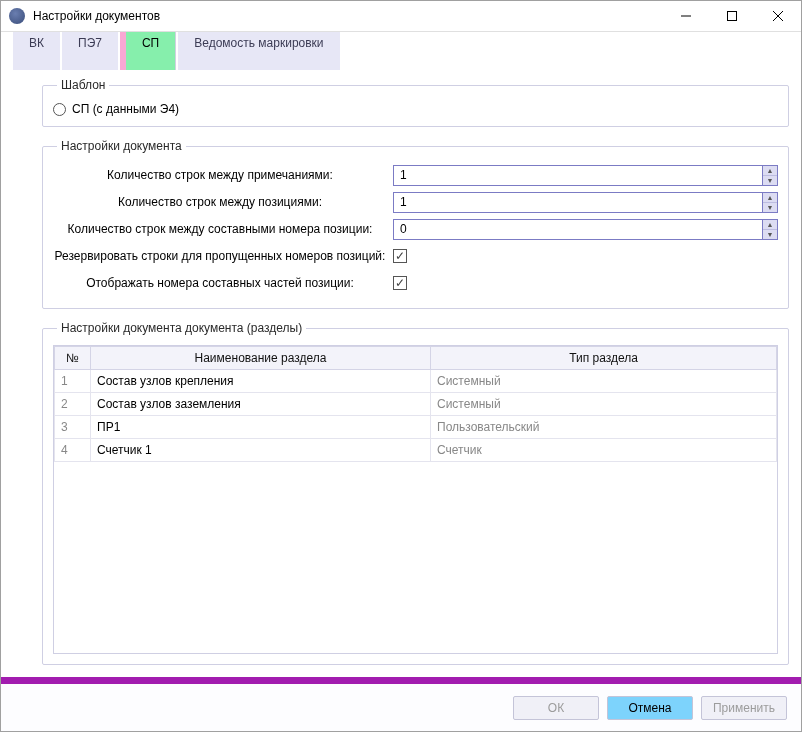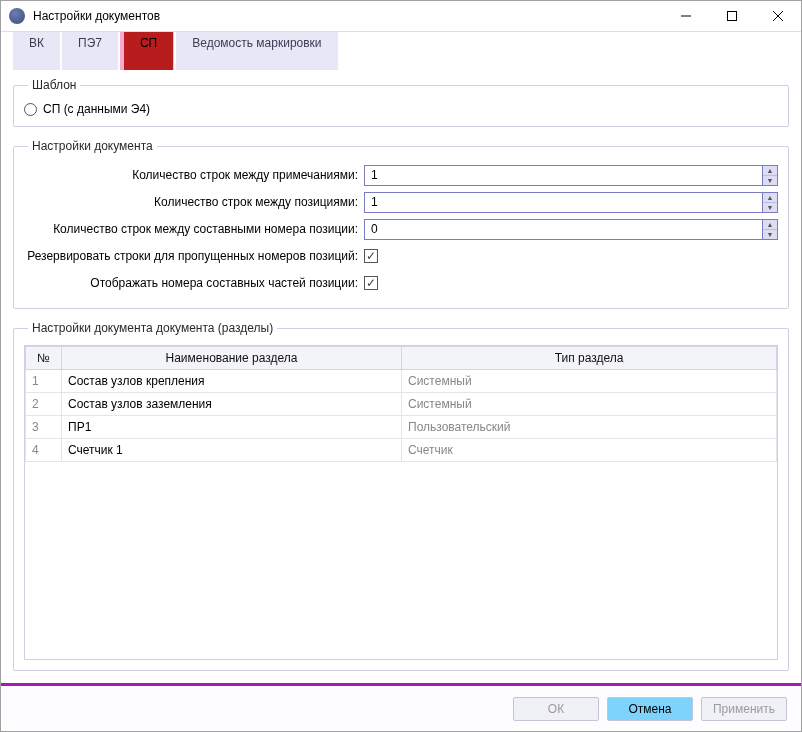--- a/index.html
+++ b/index.html
@@ -66,33 +66,34 @@
     .tab {
       padding: 20px 16px;
       background: #e7e7f6;
       color: #3c3c55;
       font-size: 12px;
       border-radius: 3px 3px 0 0;
       margin-right: 2px;
       cursor: pointer;
     }
     .tab.active {
-      background: #b91c1c;
+      background: #86efac;
       color: #000;
       border-top: 1px solid #d0d0e0;
-      border-left: 4px solid #f9a8d4;
+      border-left: 6px solid #f9a8d4;
       border-right: 1px solid #d0d0e0;
       position: relative;
       z-index: 2;
     }
     .tab-panel {
       flex: 1;
       padding-top: 8px;
       display: flex;
       flex-direction: column;
+      margin-left: 29px;
     }
     fieldset {
       border: 1px solid #cfcfe3;
       border-radius: 2px;
       margin-bottom: 12px;
       padding: 10px 10px 10px 10px;
       position: relative;
     }
     legend {
       font-size: 12px;
@@ -128,21 +129,21 @@
       border-radius: 50%;
     }
     .form-row {
       display: flex;
       align-items: center;
       height: 24px;
       margin-bottom: 3px;
     }
     .form-label {
       flex: 0 0 340px;
-      text-align: right;
+      text-align: center;
       padding-right: 6px;
       font-size: 12px;
       color: #000;
     }
     .spinner {
       flex: 1;
       display: flex;
       height: 21px;
     }
     .spinner-input {
@@ -219,27 +220,27 @@
     }
     td {
       border: 1px solid #e4e4ee;
       padding: 4px 6px;
       height: 22px;
     }
     .col-num { width: 36px; color: #888; }
     .col-type { color: #888; }
 
     .footer {
-      height: 48px;
+      height: 54px;
       display: flex;
       justify-content: flex-end;
       align-items: center;
       gap: 8px;
       padding: 8px 14px;
-      border-top: 3px solid #a21caf;
+      border-top: 7px solid #a21caf;
       background: #fdfdff;
     }
     .btn {
       width: 86px;
       height: 24px;
       border: 1px solid #c4c4d8;
       background: #7dd3fc;
       font-size: 12px;
       cursor: pointer;
       border-radius: 2px;

